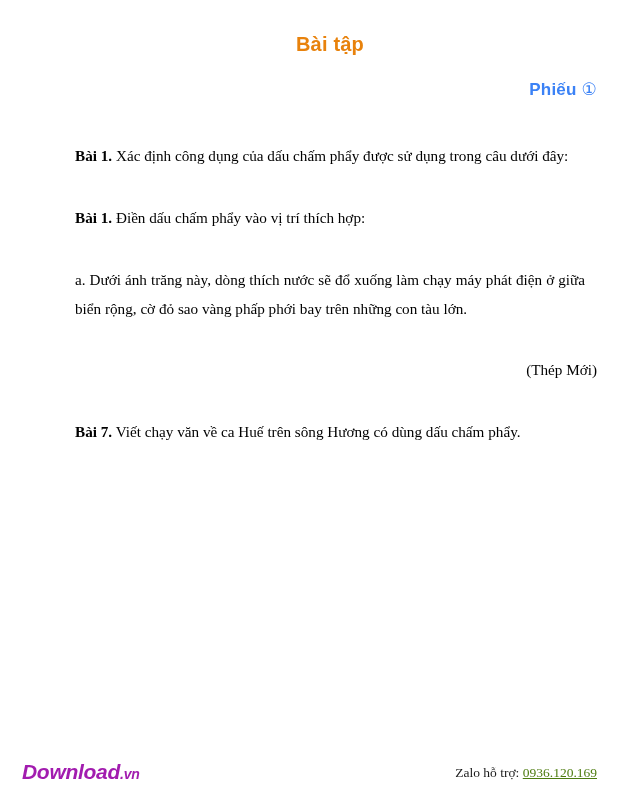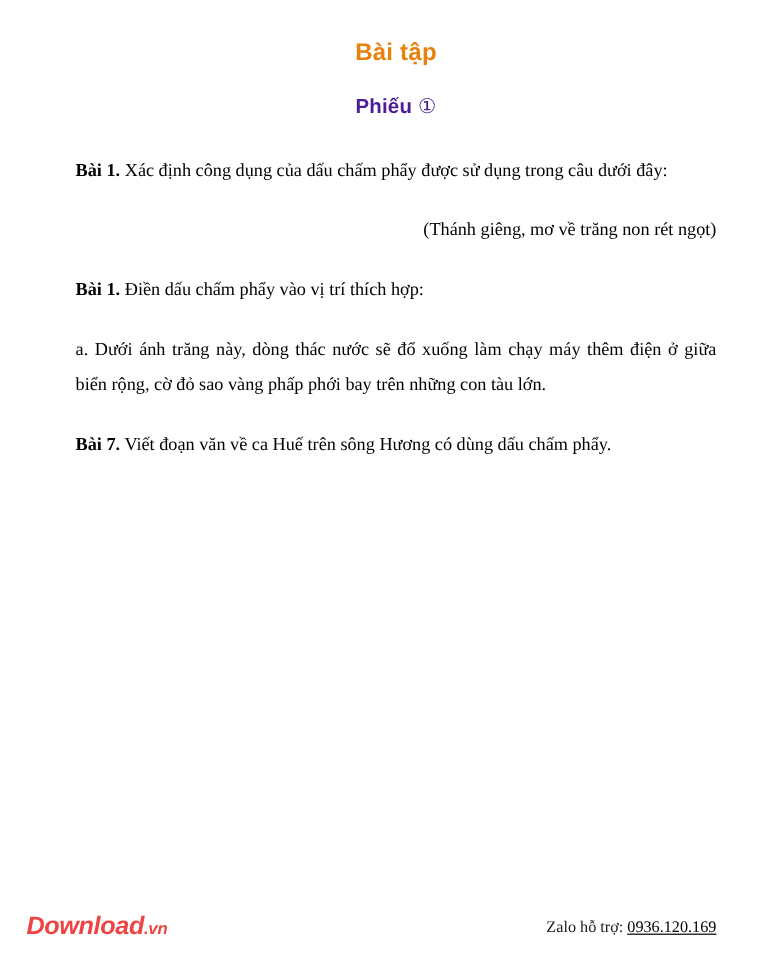--- a/index.html
+++ b/index.html
@@ -38,38 +38,38 @@
     text-align: center;
     margin: 0;
     padding-top: 33px;
     letter-spacing: 0.2px;
   }
 
   .doc-subtitle {
     font-family: "Liberation Sans", "DejaVu Sans", sans-serif;
     font-weight: bold;
     font-size: 17px;
-    color: #4c1d95;
-    text-align: center;
+    color: #3b82f6;
+    text-align: right;
     margin: 0;
     padding-top: 23px;
     letter-spacing: 0.2px;
   }
 
   .circled-num {
     font-family: "DejaVu Sans", sans-serif;
     font-size: 17px;
     font-weight: normal;
   }
 
   .para {
     font-size: 15.2px;
     line-height: 29px;
     text-align: justify;
-    margin: 0;
+    margin: 12px;
     padding-top: 21px;
   }
 
   .para-first {
     padding-top: 29px;
   }
 
   .label {
     font-weight: bold;
   }
@@ -91,41 +91,41 @@
   }
 
   .logo {
     position: absolute;
     left: 22px;
     top: 14px;
     font-family: "Liberation Sans", "DejaVu Sans", sans-serif;
     font-style: italic;
     font-weight: bold;
     font-size: 21px;
-    color: #ef4444;
+    color: #a21caf;
     letter-spacing: -0.3px;
     white-space: nowrap;
   }
 
   .logo-tld {
     font-size: 14px;
     letter-spacing: -0.2px;
   }
 
   .zalo {
     position: absolute;
     right: 41px;
     top: 19px;
     font-size: 13.5px;
     color: #1a1a1a;
     white-space: nowrap;
   }
 
   .zalo-number {
-    color: #000000;
+    color: #4d7c0f;
     text-decoration: underline;
   }
 </style>
 </head>
 <body>
 
 <div class="page">
 
   <div class="content">
 
@@ -134,33 +134,33 @@
     <h2 class="doc-subtitle">
       <span>Phiếu</span>
       <span class="circled-num">①</span>
     </h2>
 
     <p class="para para-first">
       <span class="label">Bài 1.</span><span> Xác định công dụng của dấu chấm phẩy được sử dụng trong câu dưới đây:</span>
     </p>
 
 
-    <p class="attribution">(Thánh giêng, mơ về trăng non rét ngọt)</p>
 
     <p class="para">
       <span class="label">Bài 1.</span><span> Điền dấu chấm phẩy vào vị trí thích hợp:</span>
     </p>
 
-    <p class="para">a. Dưới ánh trăng này, dòng thác nước sẽ đổ xuống làm chạy máy thêm điện ở giữa biển rộng, cờ đỏ sao vàng phấp phới bay trên những con tàu lớn.</p>
+    <p class="para">a. Dưới ánh trăng này, dòng thích nước sẽ đổ xuống làm chạy máy phát điện ở giữa biển rộng, cờ đỏ sao vàng phấp phới bay trên những con tàu lớn.</p>
 
+    <p class="attribution">(Thép Mới)</p>
 
 
 
     <p class="para">
-      <span class="label">Bài 7.</span><span> Viết đoạn văn về ca Huế trên sông Hương có dùng dấu chấm phẩy.</span>
+      <span class="label">Bài 7.</span><span> Viết chạy văn về ca Huế trên sông Hương có dùng dấu chấm phẩy.</span>
     </p>
 
   </div>
 
   <div class="footer">
     <div class="logo"><span>Download</span><span class="logo-tld">.vn</span></div>
     <div class="zalo"><span>Zalo hỗ trợ: </span><span class="zalo-number">0936.120.169</span></div>
   </div>
 
 </div>

